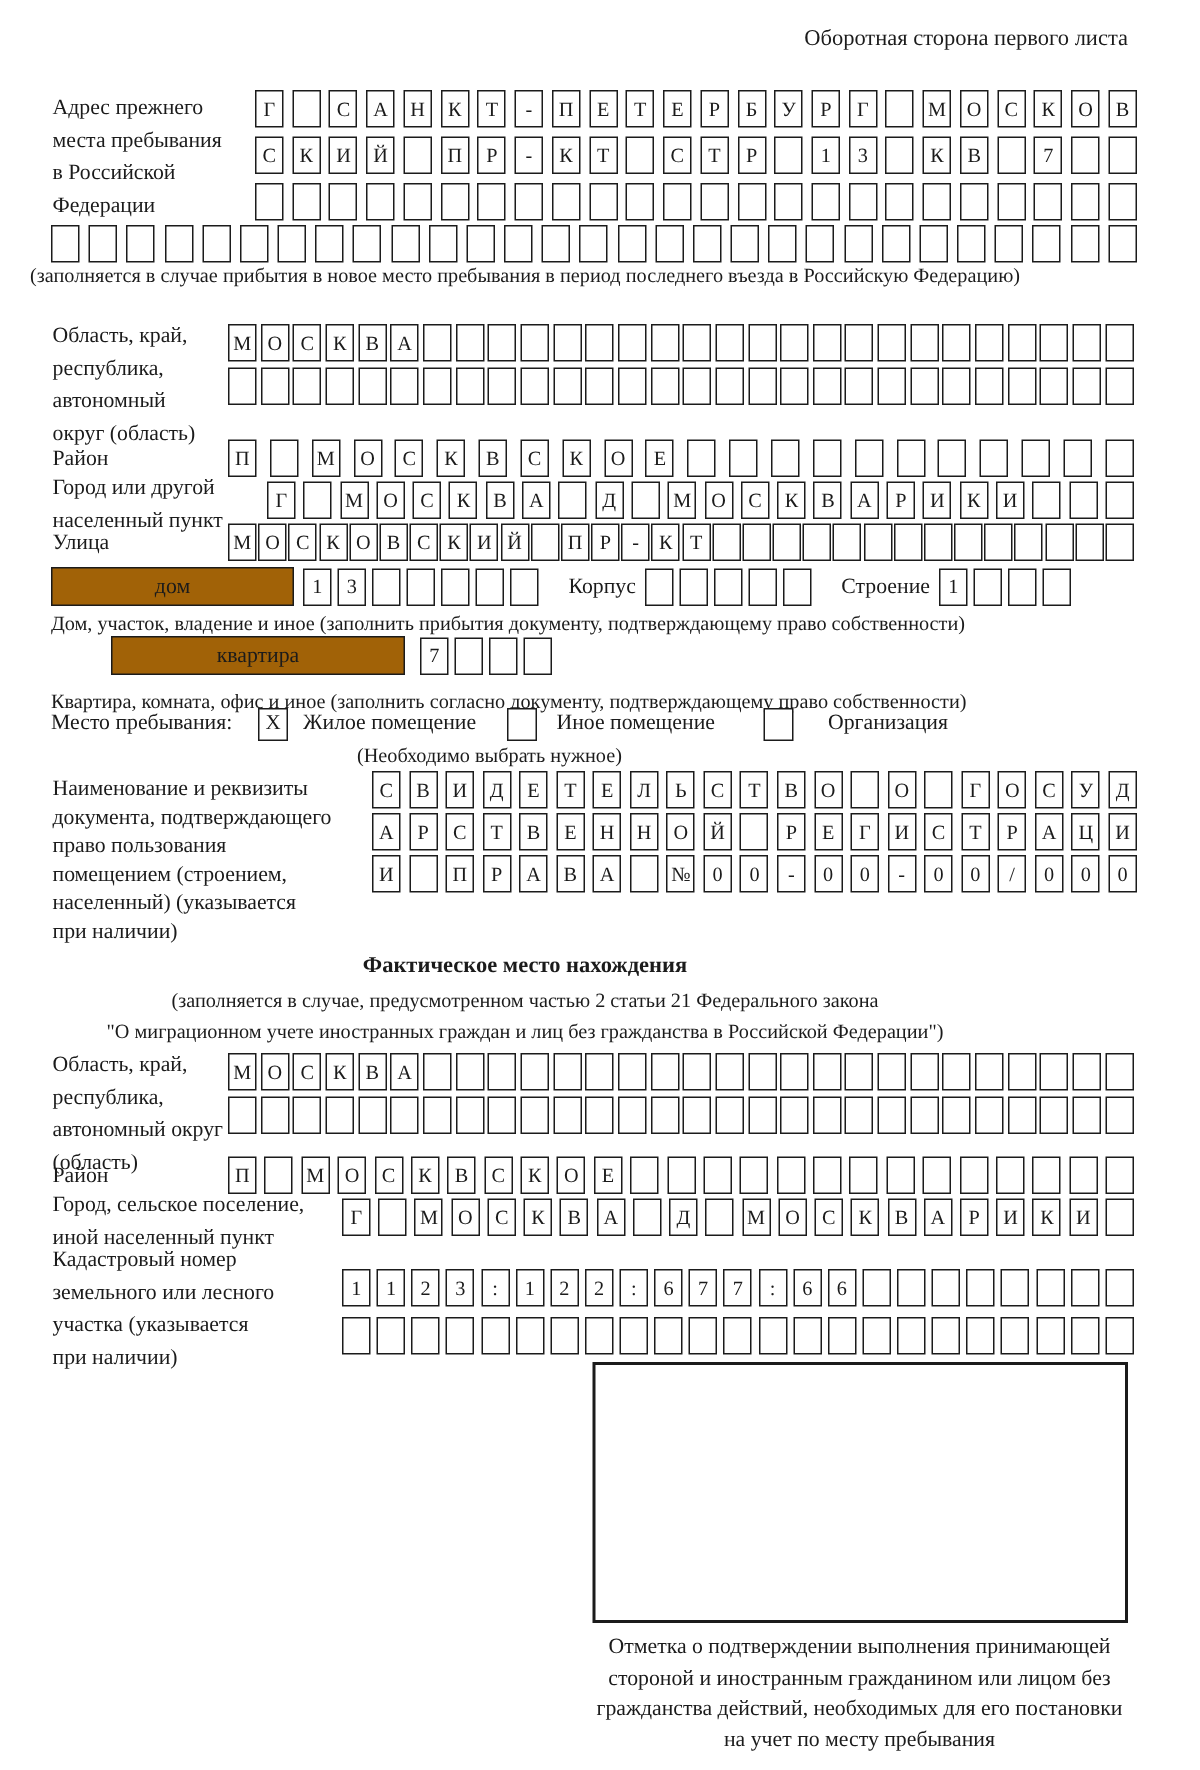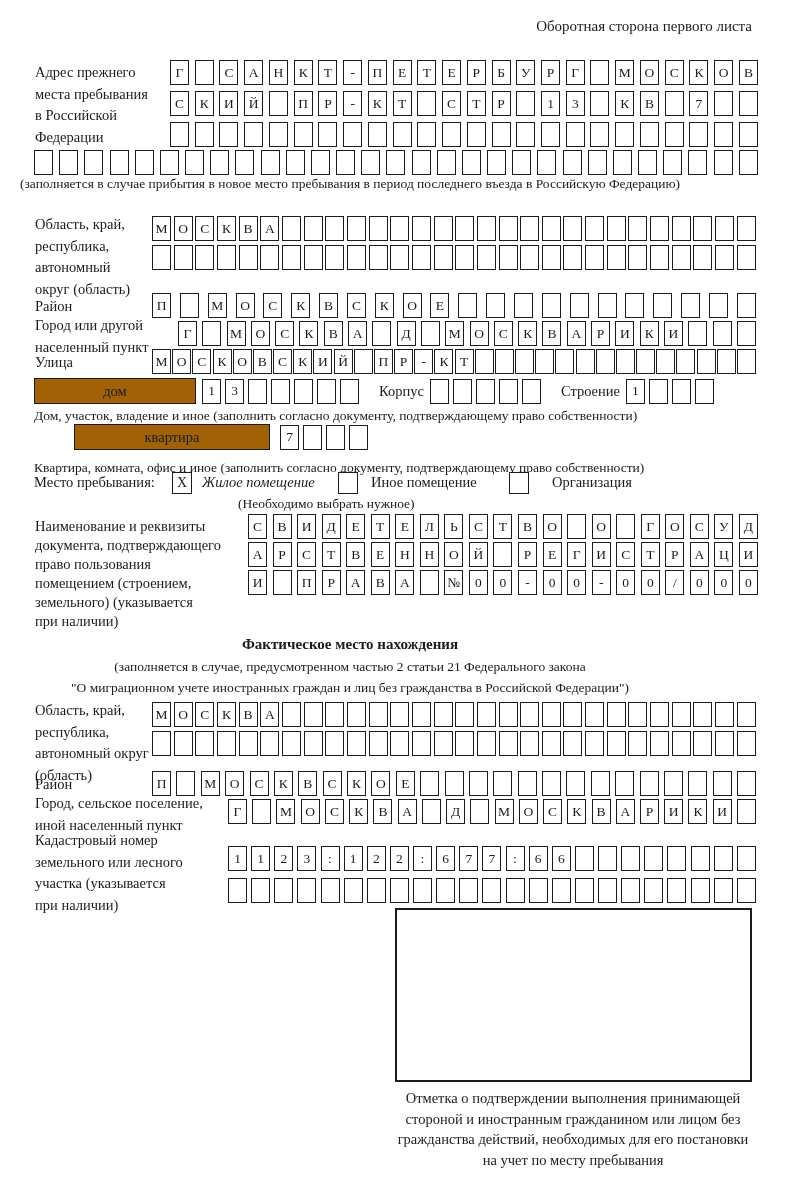--- a/index.html
+++ b/index.html
@@ -341,50 +341,50 @@
         <span class="cell"></span>
       </div>
     <span class="small-label" style="margin-left:20px;margin-right:6px;">Строение</span>
     <div class="cells-inline">
         <span class="cell">1</span>
         <span class="cell"></span>
         <span class="cell"></span>
         <span class="cell"></span>
       </div>
   </div>
-  <div class="note abs" style="left:34px;top:408px;">Дом, участок, владение и иное (заполнить согласно документу, подтверждающему право собственности)</div>
+  <div class="note abs" style="left:34px;top:408px;">Дом, участок, владение и иное (заполнить прибытия документу, подтверждающему право собственности)</div>
 
   <div class="inline-row" style="left:34px;top:424px;">
     <div class="wide-box" style="width:196px;margin-right:10px;margin-left:40px;">квартира</div>
     <div class="cells-inline">
         <span class="cell">7</span>
         <span class="cell"></span>
         <span class="cell"></span>
         <span class="cell"></span>
       </div>
   </div>
   <div class="note abs" style="left:34px;top:460px;text-align:right;">Квартира, комната, офис и иное (заполнить согласно документу, подтверждающему право собственности)</div>
 
   <div class="abs" style="left:34px;top:472px;width:730px;height:26px;">
     <span class="opt-label" style="left:0;">Место пребывания:</span>
     <span class="checkbox" style="left:138px;top:0;">X</span>
-    <span class="opt-label" style="left:168px;font-style:italic;">Жилое помещение</span>
+    <span class="opt-label" style="left:168px;">Жилое помещение</span>
     <span class="checkbox" style="left:304px;top:0;"></span>
     <span class="opt-label" style="left:337px;">Иное помещение</span>
     <span class="checkbox" style="left:475px;top:0;"></span>
     <span class="opt-label" style="left:518px;">Организация</span>
   </div>
   <div class="note abs" style="left:238px;top:496px;">(Необходимо выбрать нужное)</div>
 
   <div class="label label-tight" style="left:35px;top:517px;width:210px;">
     <div>Наименование и реквизиты</div>
     <div>документа, подтверждающего</div>
     <div>право пользования</div>
     <div>помещением (строением,</div>
-    <div>земельного) (указывается</div>
+    <div>населенный) (указывается</div>
     <div>при наличии)</div>
   </div>
   <div class="cells" style="left:248px;top:514px;width:510px;">
       <span class="cell">С</span>
       <span class="cell">В</span>
       <span class="cell">И</span>
       <span class="cell">Д</span>
       <span class="cell">Е</span>
       <span class="cell">Т</span>
       <span class="cell">Е</span>

